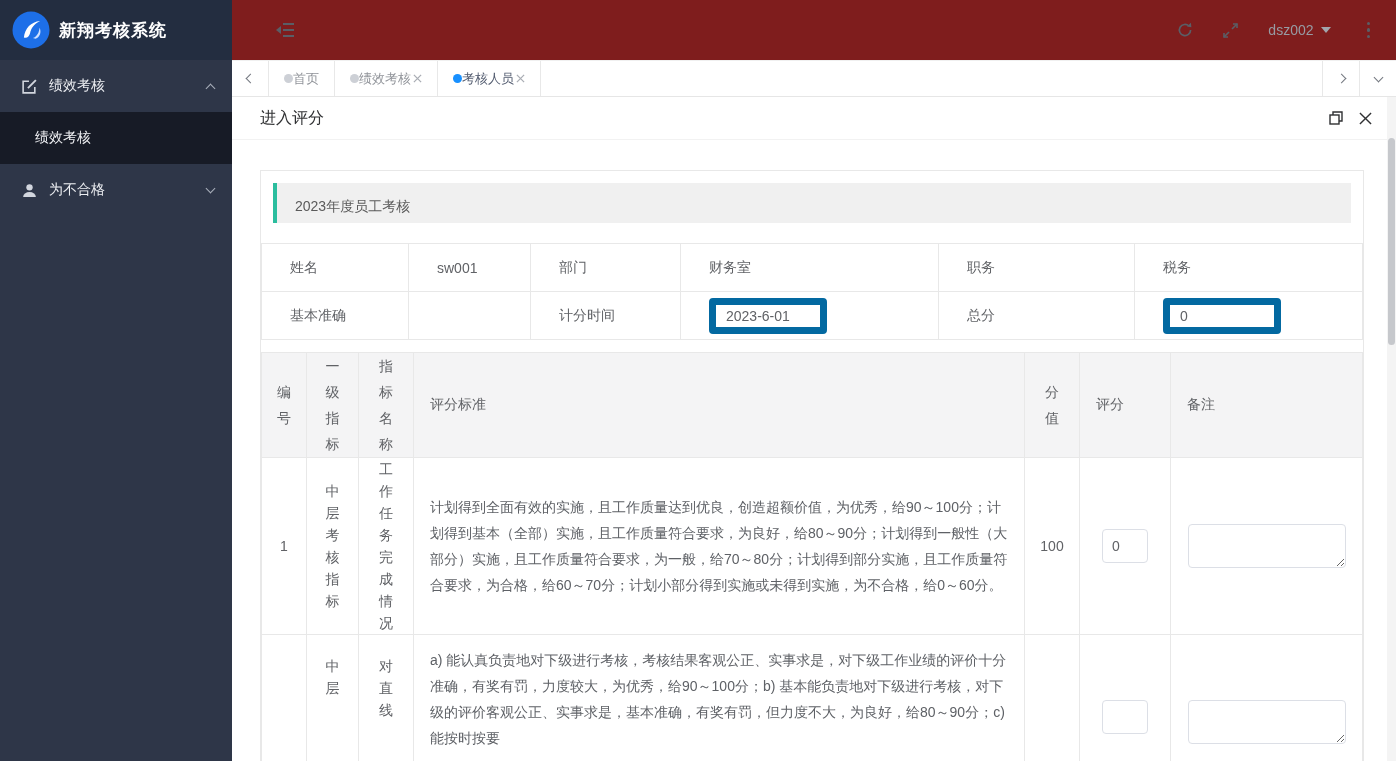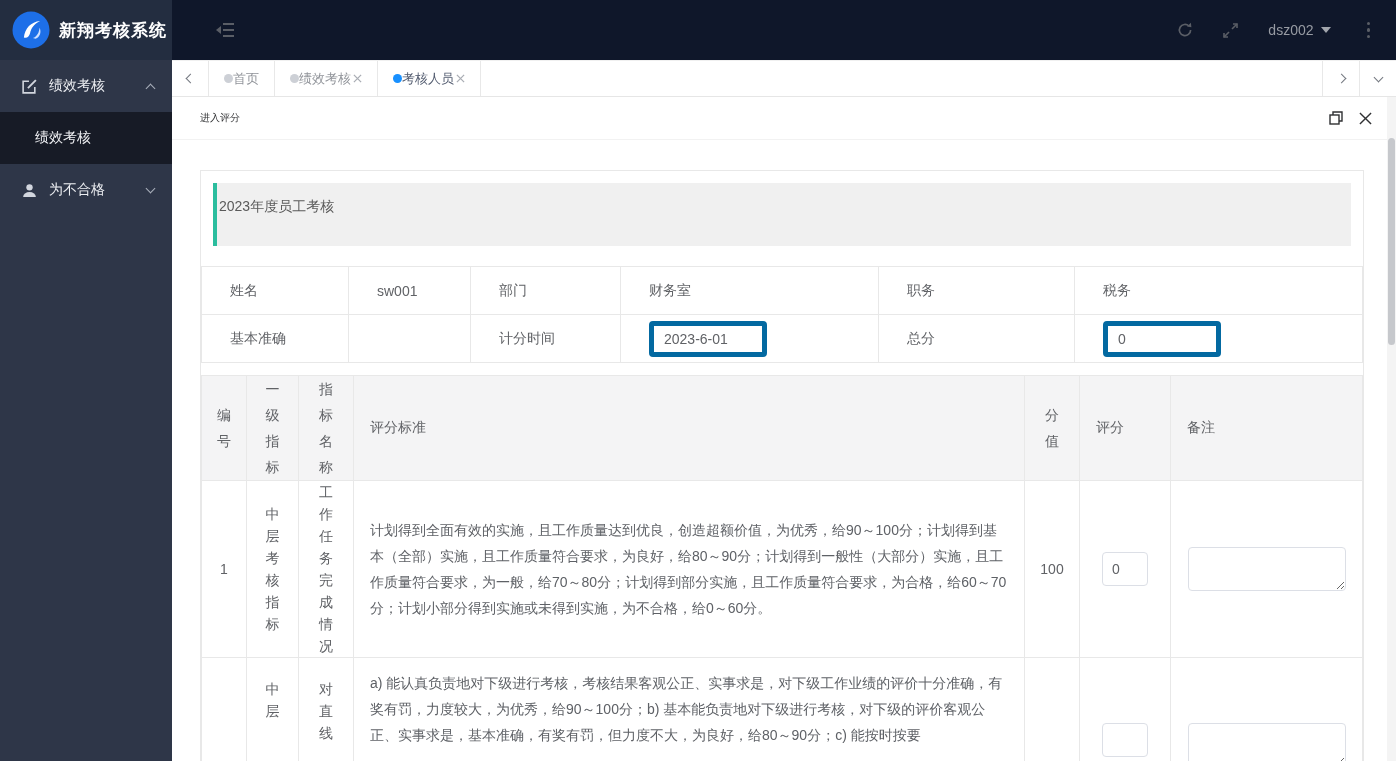--- a/index.html
+++ b/index.html
@@ -2,39 +2,39 @@
 <html><head>
 <meta charset="utf-8">
 <style>
   * { box-sizing: border-box; margin: 0; padding: 0; }
   html,body { width: 1396px; height: 761px; overflow: hidden; }
   body { font-family: "Liberation Sans", "DejaVu Sans", sans-serif; font-size: 14px; color: #606266; background: #fff; }
 
   .app { position: relative; width: 1396px; height: 761px; display: flex; overflow: hidden; }
 
   
-  .sidebar { width: 172px; flex-shrink: 0; background: #2e3648; color: #fff; display: flex; flex-direction: column; }
+  .sidebar { width: 232px; flex-shrink: 0; background: #2e3648; color: #fff; display: flex; flex-direction: column; }
   .logo { height: 60px; background: #232d40; display: flex; align-items: center; padding: 0 12px; gap: 9px; }
   .logo-mark { width: 38px; height: 38px; flex-shrink: 0; }
   .logo-text { font-size: 17px; font-weight: bold; color: #fff; letter-spacing: 1px; white-space: nowrap; }
   .menu-item { height: 52px; display: flex; align-items: center; padding: 0 18px 0 21px; cursor: pointer; color: #eceef2; }
   .mi-icon { width: 17px; height: 17px; margin-right: 11px; display: inline-flex; }
   .mi-label { flex: 1; font-size: 14px; }
   .submenu-item { height: 52px; display: flex; align-items: center; background: #171b26; padding-left: 35px; font-size: 14px; color: #f0f1f4; cursor: pointer; }
 
   .chev { display: inline-block; width: 7px; height: 7px; border-right: 1.5px solid #aab0bb; border-bottom: 1.5px solid #aab0bb; }
   .chev.up { transform: rotate(-135deg); margin-top: 4px; }
   .chev.down { transform: rotate(45deg); margin-bottom: 3px; }
   .chev.left { transform: rotate(135deg); border-color: #73777f; }
   .chev.right { transform: rotate(-45deg); border-color: #73777f; }
 
   
   .main { flex: 1; display: flex; flex-direction: column; min-width: 0; background: #fff; }
 
-  .navbar { height: 60px; display: flex; align-items: center; padding: 0 20px 0 44px; background: #0f172a; }
+  .navbar { height: 60px; display: flex; align-items: center; padding: 0 20px 0 44px; background: #7f1d1d; }
   .hamburger { display: inline-flex; cursor: pointer; }
   .nav-right { margin-left: auto; display: flex; align-items: center; gap: 30px; }
   .nav-icon { display: inline-flex; cursor: pointer; }
   .user-dd { display: inline-flex; align-items: center; gap: 7px; cursor: pointer; color: #979ba3; font-size: 14px; }
   .caret { width: 0; height: 0; border-left: 5px solid transparent; border-right: 5px solid transparent; border-top: 6px solid #a2a6ad; }
   .dots { display: inline-flex; flex-direction: column; gap: 3px; cursor: pointer; padding: 2px 6px; }
   .dots i { width: 3.5px; height: 3.5px; border-radius: 50%; background: #5a5e66; }
 
   
   .tabbar { height: 37px; display: flex; align-items: stretch; border-top: 1px solid #f0f0f0; border-bottom: 1px solid #e6e6e6; background: #fff; }
@@ -43,36 +43,36 @@
   .tab-nav.bl { border-left: 1px solid #e8e8e8; }
   .tabs { flex: 1; display: flex; overflow: hidden; }
   .tab { display: flex; align-items: center; padding: 0 15px; border-right: 1px solid #e8e8e8; font-size: 13px; color: #909399; cursor: pointer; white-space: nowrap; }
   .tab .dot { width: 9px; height: 9px; border-radius: 50%; background: #cdd0d6; }
   .tab.active { color: #515a6e; }
   .tab.active .dot { background: #1890ff; }
   .tab-close { display: inline-flex; margin-left: 2px; cursor: pointer; }
 
   
   .panel-header { height: 43px; display: flex; align-items: center; justify-content: space-between; padding: 0 24px 0 28px; border-bottom: 1px solid #f2f2f2; }
-  .panel-title { font-size: 10px; color: #303133; }
+  .panel-title { font-size: 16px; color: #303133; }
   .ph-icons { display: flex; align-items: center; gap: 16px; }
   .ph-icons > span { display: inline-flex; cursor: pointer; }
 
   
   .content { flex: 1; overflow: hidden; background: #fff; }
   .card { margin: 30px 32px 0 28px; border: 1px solid #e8e8e8; background: #fff; padding-bottom: 1px; }
 
-  .banner { margin: 12px 12px 0 12px; height: 63px; line-height: 46px; background: #f0f0f0; border-left: 4px solid #2bbd9e; padding-left: 2px; color: #5a5a5a; font-size: 14px; }
+  .banner { margin: 12px 12px 0 12px; height: 40px; line-height: 46px; background: #f0f0f0; border-left: 4px solid #2bbd9e; padding-left: 18px; color: #5a5a5a; font-size: 14px; }
 
   table { border-collapse: collapse; width: 100%; table-layout: fixed; }
   td, th { border: 1px solid #e8e8e8; font-weight: normal; }
 
   .info-table { margin-top: 20px; }
   .info-table td { height: 48px; padding: 0 28px; font-size: 14px; color: #606266; vertical-align: middle; }
-  .text-input { height: 36px; width: 118px; border: 5px solid #0369a1; border-radius: 4px; padding: 0 10px; font-size: 14px; color: #606266; font-family: inherit; outline: none; background: #fff; }
+  .text-input { height: 36px; width: 118px; border: 7px solid #0369a1; border-radius: 4px; padding: 0 10px; font-size: 14px; color: #606266; font-family: inherit; outline: none; background: #fff; }
 
   .main-table { margin-top: 12px; }
   .main-table th { background: #f4f4f5; color: #606266; font-size: 14px; vertical-align: middle; margin-top: 24px; }
   .main-table th.left, .main-table td.left { text-align: left; padding: 0 16px; }
   .main-table td { font-size: 14px; color: #606266; }
   .hdr { height: 103px; }
   .r1  { height: 177px; }
   .r1 td { vertical-align: middle; }
   .r2 td { vertical-align: top; padding-top: 20px; }
   .vtext { display: block; width: 15px; margin: 0 auto; word-break: break-all; line-height: 24px; text-align: center; }

